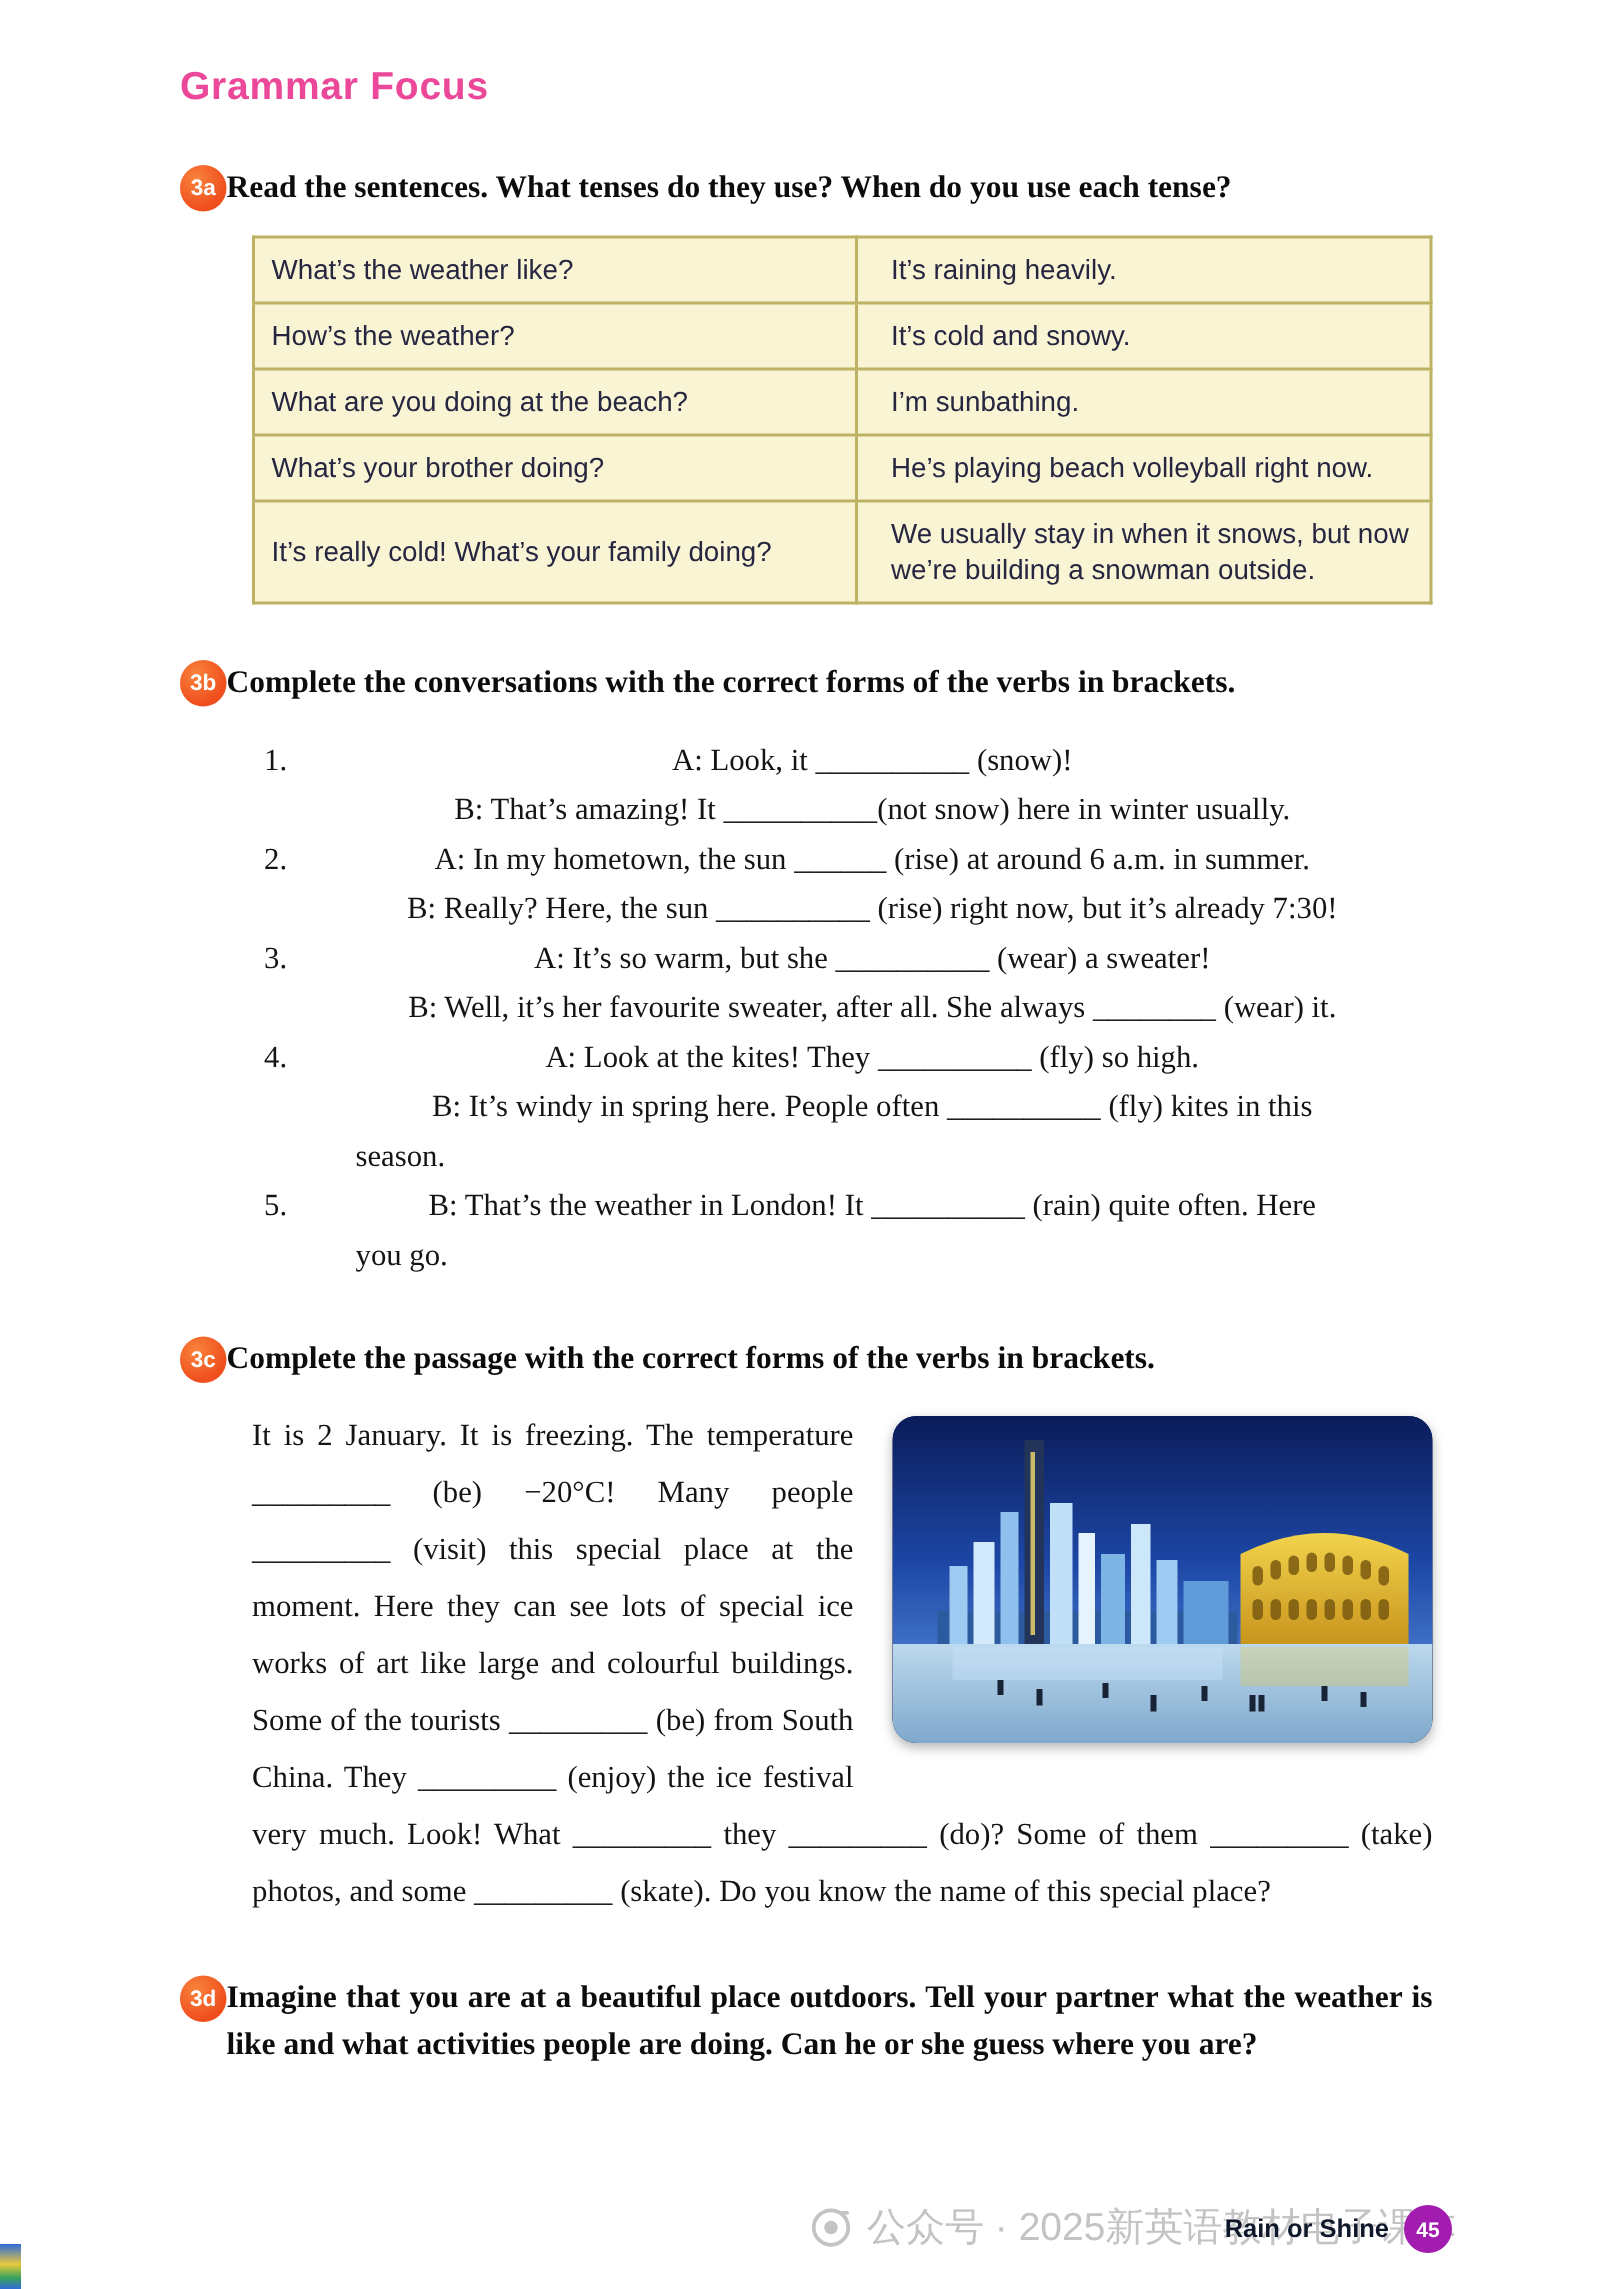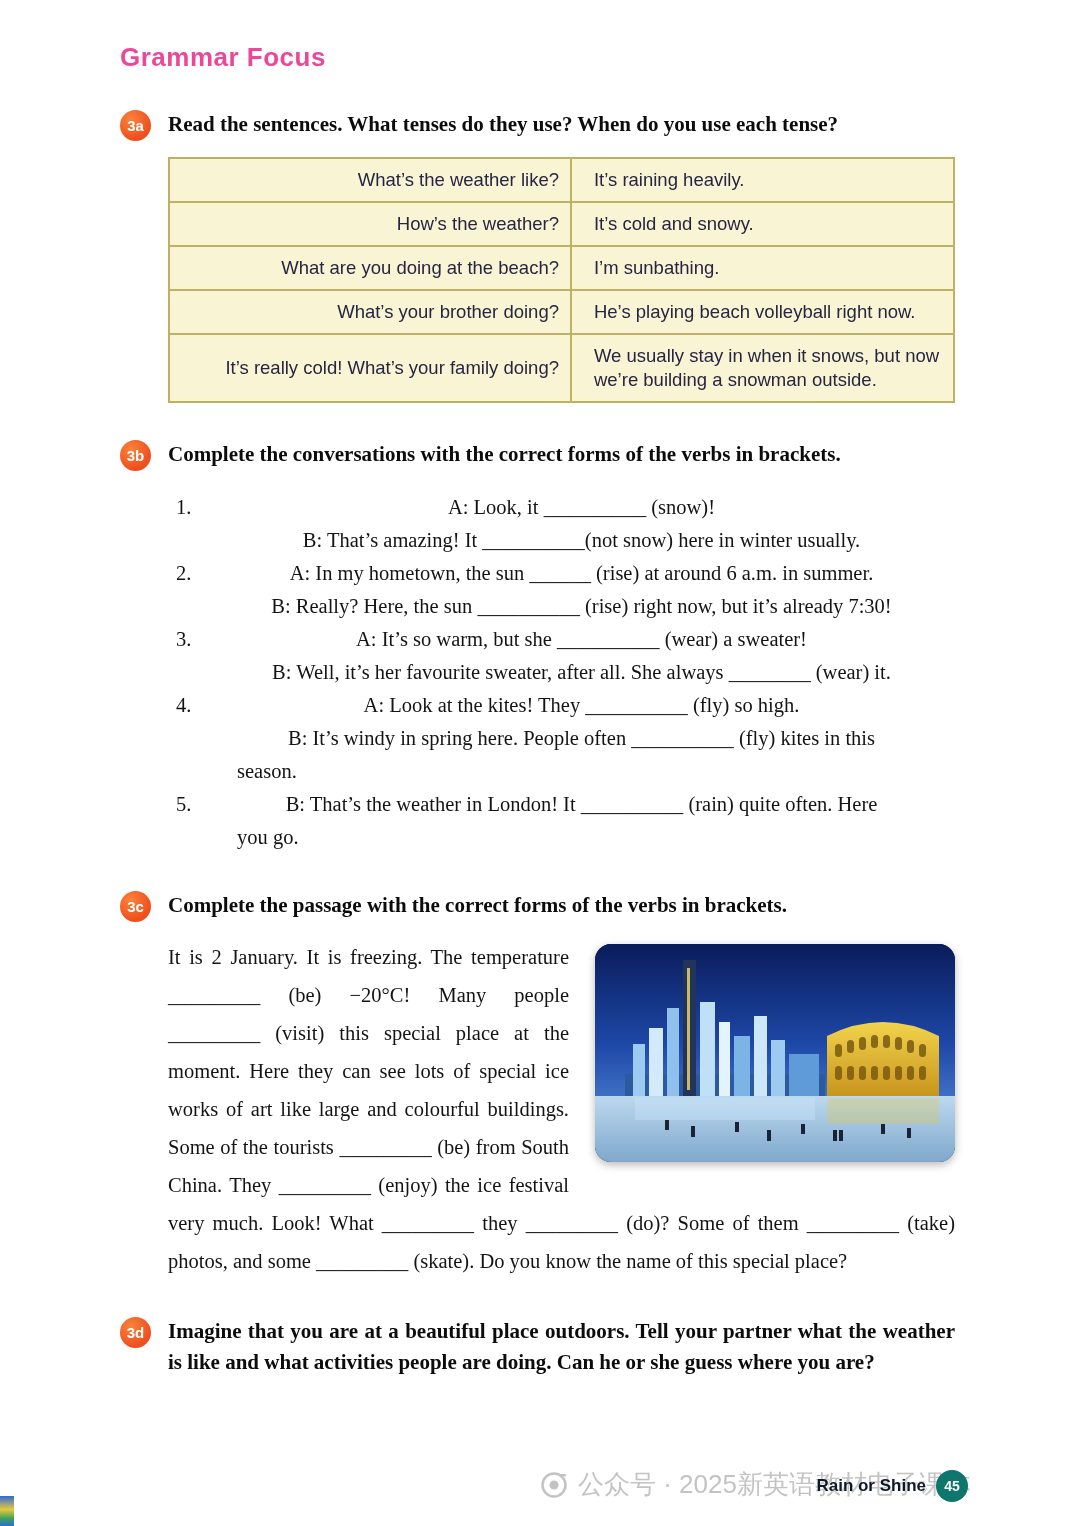--- a/index.html
+++ b/index.html
@@ -19,21 +19,21 @@
     font-family: "Liberation Sans", sans-serif;
     font-weight: bold;
     font-size: 26px;
     color: #ec4899;
     letter-spacing: 0.5px;
     margin: 0 0 6px 0;
   }
 
   
   .section { margin-top: 36px; }
-  .section-head { display: flex; align-items: flex-start; gap: 17px; }
+  .section-head { display: flex; align-items: flex-start; }
   .badge {
     flex: none;
     width: 31px; height: 31px;
     border-radius: 50%;
     background: radial-gradient(circle at 35% 30%, #f9833c, #ef4e1d 70%);
     color: #ffffff;
     font-family: "Liberation Sans", sans-serif;
     font-weight: bold;
     font-size: 15px;
     display: flex; align-items: center; justify-content: center;
@@ -57,21 +57,21 @@
     color: #262640;
     table-layout: fixed;
   }
   .grammar-table td {
     border: 2px solid #bdb264;
     background: #f8f4d4;
     padding: 9px 11px;
     line-height: 24px;
     vertical-align: middle;
   }
-  .grammar-table td.q-cell { width: 52%; text-align: right; }
+  .grammar-table td.q-cell { width: 52%; }
   .grammar-table td.a-cell { width: 48%; padding-left: 22px; }
 
   
   .conversations {
     margin: 20px 0 0 56px;
     font-size: 20.5px;
     line-height: 33px;
   }
   .conv-item { display: flex; }
   .conv-num { flex: none; width: 32px; }
@@ -124,21 +124,21 @@
   .book-title {
     color: #0f172a;
     font-family: "Liberation Sans", sans-serif;
     font-weight: bold;
     font-size: 17px;
     text-shadow: 0 0 2px rgba(255,255,255,0.9);
   }
   .page-badge {
     width: 32px; height: 32px;
     border-radius: 50%;
-    background: #0f766e;
+    background: #a21caf;
     color: #ffffff;
     font-family: "Liberation Sans", sans-serif;
     font-weight: bold;
     font-size: 14px;
     display: flex; align-items: center; justify-content: center;
   }
   .corner-strip {
     position: absolute;
     left: 0; bottom: 0;
     width: 14px; height: 30px;

